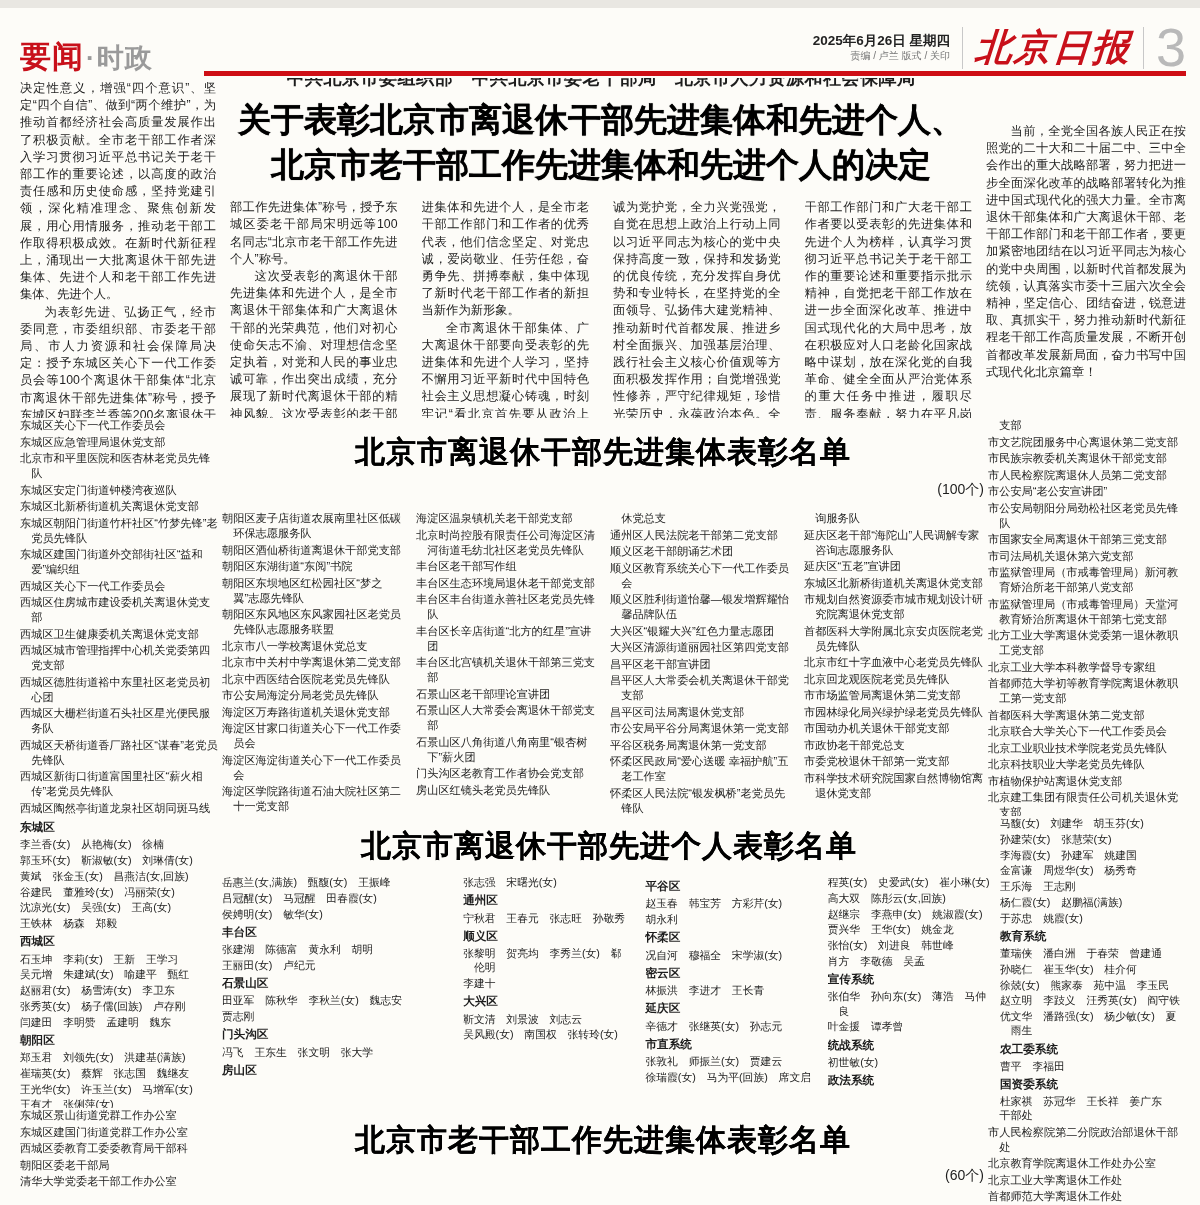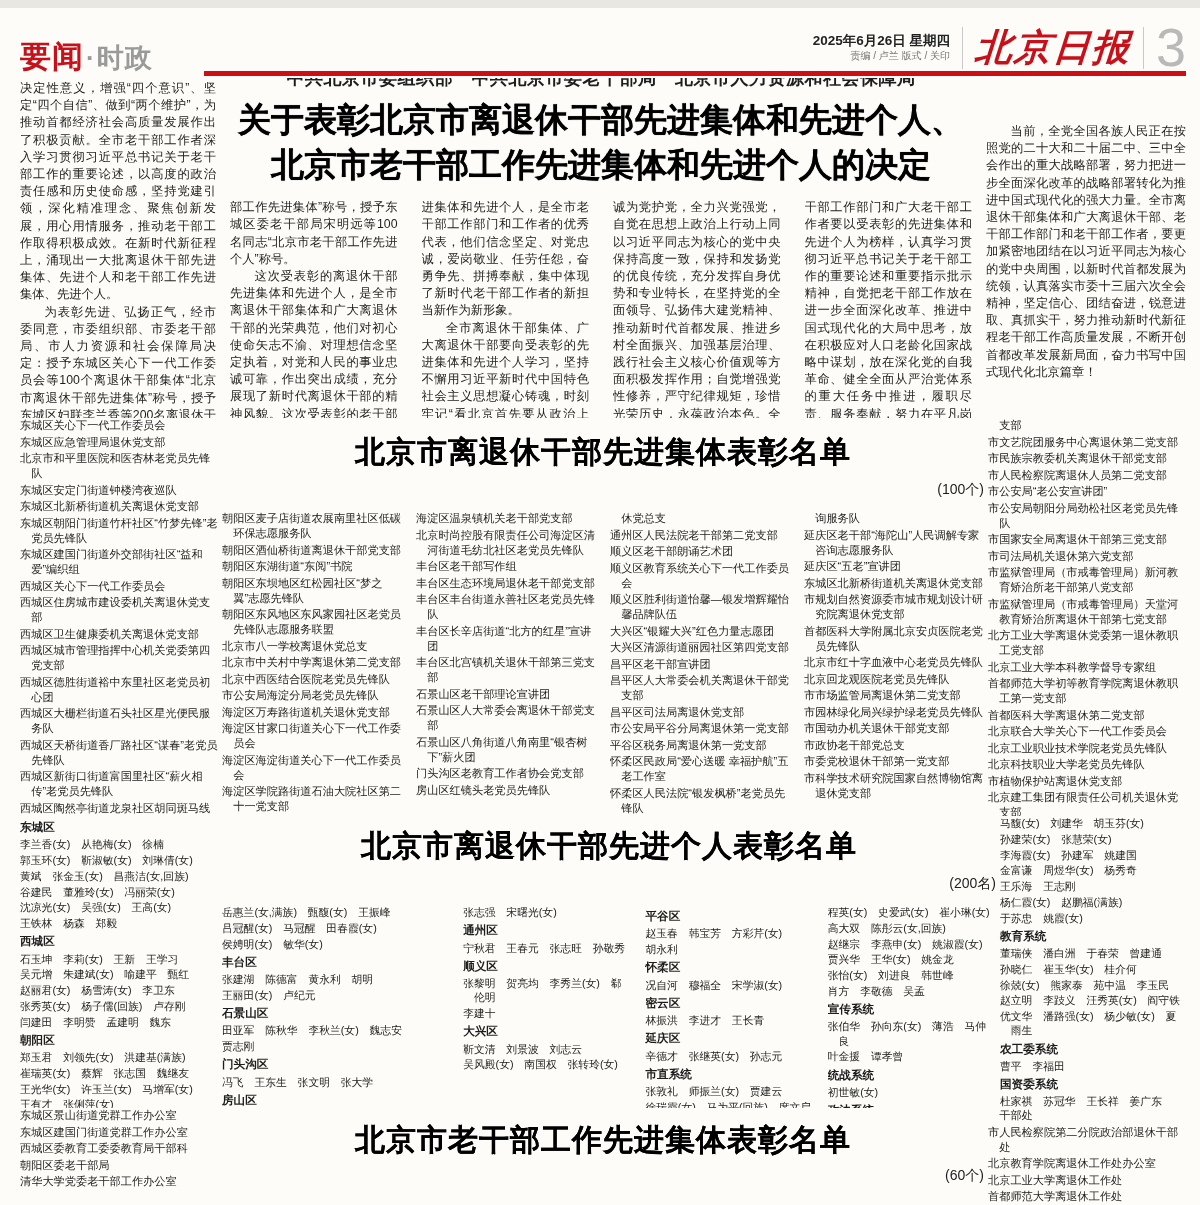--- a/index.html
+++ b/index.html
@@ -245,21 +245,20 @@
           <div class="li-n">张秀英(女)　杨子儒(回族)　卢存刚</div>
           <div class="li-n">闫建田　李明赞　孟建明　魏东</div>
           <div class="li-h">朝阳区</div>
           <div class="li-n">郑玉君　刘领先(女)　洪建基(满族)</div>
           <div class="li-n">崔瑞英(女)　蔡辉　张志国　魏继友</div>
           <div class="li-n">王光华(女)　许玉兰(女)　马增军(女)</div>
           <div class="li-n">王有才　张俐萍(女)</div>
         </div>
       <div class="mid">
         <div class="sec-title">北京市离退休干部先进个人表彰名单</div>
-        <div class="sec-count">(200名)</div>
         <div class="cols">
           <div class="list wide">
               <div class="li-n">岳惠兰(女,满族)　甄馥(女)　王振峰</div>
               <div class="li-n">吕冠醒(女)　马冠醒　田春霞(女)</div>
               <div class="li-n">侯娉明(女)　敏华(女)</div>
               <div class="li-h">丰台区</div>
               <div class="li-n">张建湖　陈德富　黄永利　胡明</div>
               <div class="li-n">王丽田(女)　卢纪元</div>
               <div class="li-h">石景山区</div>
               <div class="li-n">田亚军　陈秋华　李秋兰(女)　魏志安</div>

